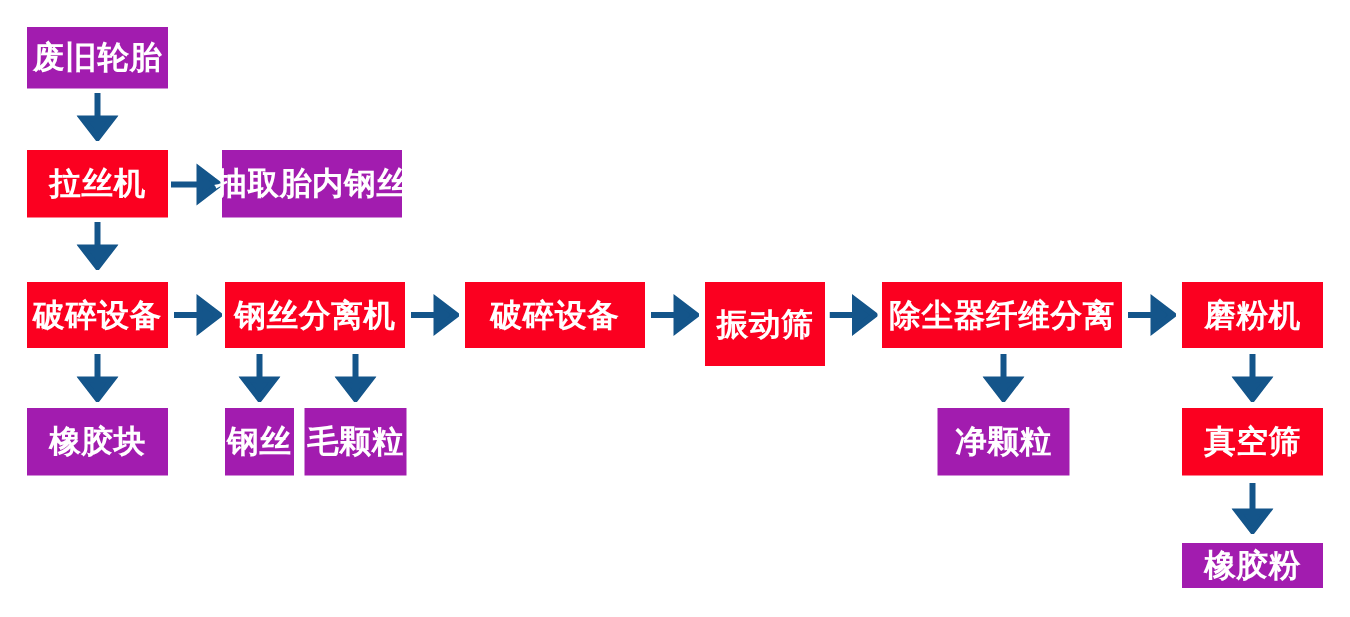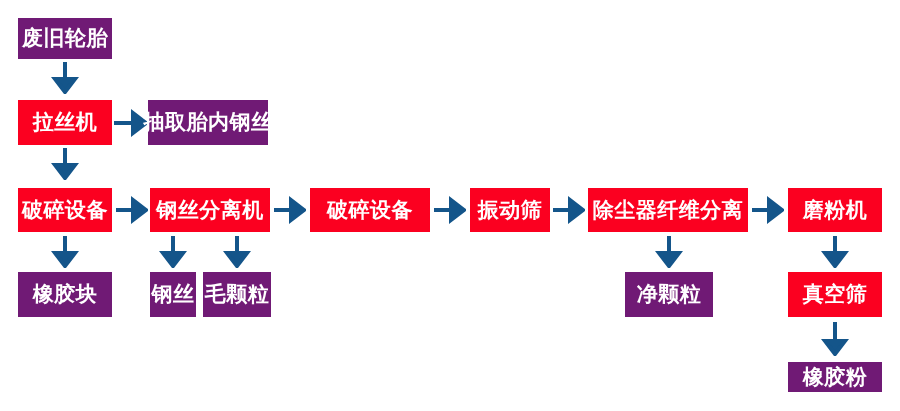--- a/index.html
+++ b/index.html
@@ -24,21 +24,21 @@
     justify-content: center;
     box-sizing: border-box;
     color: #ffffff;
     font-size: 21px;
     font-weight: 700;
     letter-spacing: 0.5px;
     line-height: 1;
     white-space: nowrap;
     user-select: none;
   }
-  .node.blue { background: #701a75; }
+  .node.blue { background: #a21caf; }
   .node.red  { background: #fb0020; }
 
   .arrow {
     position: absolute;
     color: #14558a;
     line-height: 1;
     user-select: none;
   }
   .arrow svg { display: block; }
 </style>
@@ -100,21 +100,21 @@
   <div class="node red" style="left:310px; top:188px; width:120px; height:44px;">
     <span>破碎设备</span>
   </div>
 
   <div class="arrow" style="left:434px; top:195px; width:32px; height:30px;">
     <svg width="32" height="30" viewBox="0 0 32 30" aria-hidden="true">
       <path d="M0 15 L20 15 M30 15 L17 5 L17 25 Z" stroke="#14558a" stroke-width="4" fill="#14558a" stroke-linejoin="miter"></path>
     </svg>
   </div>
 
-  <div class="node red" style="left:470px; top:188px; width:80px; height:44px;">
+  <div class="node red" style="left:470px; top:188px; width:80px; height:56px;">
     <span>振动筛</span>
   </div>
 
   <div class="arrow" style="left:553px; top:195px; width:32px; height:30px;">
     <svg width="32" height="30" viewBox="0 0 32 30" aria-hidden="true">
       <path d="M0 15 L20 15 M30 15 L17 5 L17 25 Z" stroke="#14558a" stroke-width="4" fill="#14558a" stroke-linejoin="miter"></path>
     </svg>
   </div>
 
   <div class="node red" style="left:588px; top:188px; width:160px; height:44px;">

